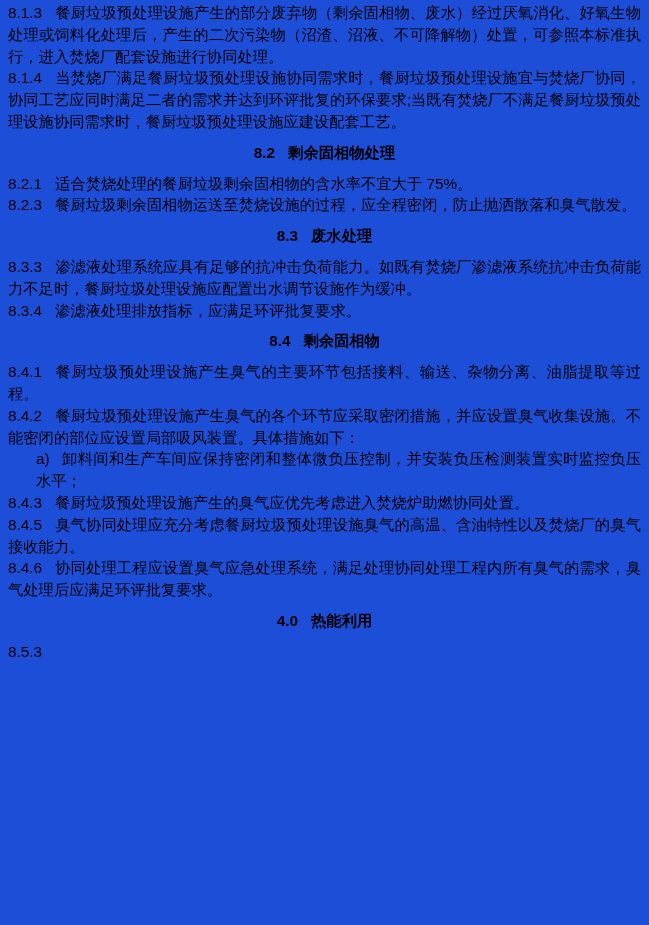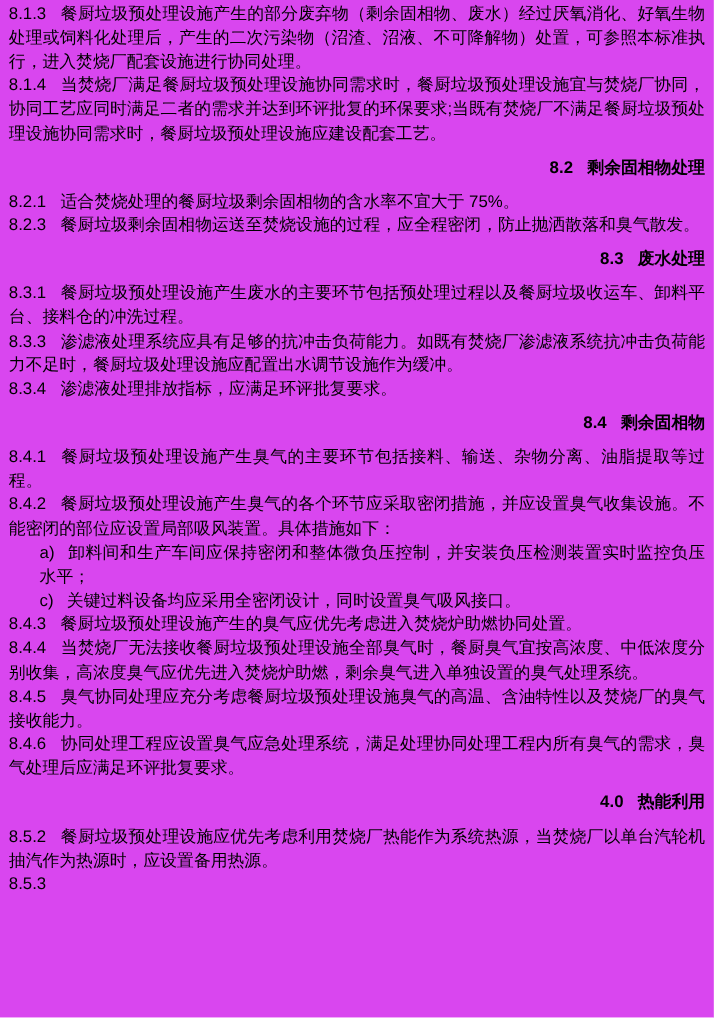--- a/index.html
+++ b/index.html
@@ -3,39 +3,39 @@
 <meta charset="utf-8">
 <style>
   html, body {
     margin: 0;
     padding: 0;
     background: #ffffff;
   }
   .page {
     width: 649px;
     height: 925px;
-    background: #d946ef;
+    background: #1d4ed8;
     color: #000000;
     overflow: hidden;
     box-sizing: border-box;
     padding: 2px 8px 0 8px;
     font-family: "Liberation Sans", "DejaVu Sans", sans-serif;
     font-size: 15.3px;
     line-height: 21.8px;
   }
   .block {
     margin: 0;
     padding: 0;
     text-align: justify;
     text-justify: inter-ideograph;
   }
   .block.heading {
     font-weight: bold;
     margin: 9px 0 9px 0;
-    text-align: right;
+    text-align: center;
   }
   .block.list-item {
     margin-left: 28px;
   }
   .num {
     display: inline-block;
     margin-right: 13px;
     white-space: nowrap;
   }
   .marker {
@@ -48,29 +48,25 @@
 <body>
 
 <div class="page">
   <div id="content">
       <p class="block clause"><span class="num">8.1.3</span><span class="txt">餐厨垃圾预处理设施产生的部分废弃物（剩余固相物、废水）经过厌氧消化、好氧生物处理或饲料化处理后，产生的二次污染物（沼渣、沼液、不可降解物）处置，可参照本标准执行，进入焚烧厂配套设施进行协同处理。</span></p>
       <p class="block clause"><span class="num">8.1.4</span><span class="txt">当焚烧厂满足餐厨垃圾预处理设施协同需求时，餐厨垃圾预处理设施宜与焚烧厂协同，协同工艺应同时满足二者的需求并达到环评批复的环保要求;当既有焚烧厂不满足餐厨垃圾预处理设施协同需求时，餐厨垃圾预处理设施应建设配套工艺。</span></p>
       <p class="block heading"><span class="num">8.2</span><span class="txt">剩余固相物处理</span></p>
       <p class="block clause"><span class="num">8.2.1</span><span class="txt">适合焚烧处理的餐厨垃圾剩余固相物的含水率不宜大于 75%。</span></p>
       <p class="block clause"><span class="num">8.2.3</span><span class="txt">餐厨垃圾剩余固相物运送至焚烧设施的过程，应全程密闭，防止抛洒散落和臭气散发。</span></p>
       <p class="block heading"><span class="num">8.3</span><span class="txt">废水处理</span></p>
-      <p class="block clause"><span class="num">8.3.1</span><span class="txt">餐厨垃圾预处理设施产生废水的主要环节包括预处理过程以及餐厨垃圾收运车、卸料平台、接料仓的冲洗过程。</span></p>
       <p class="block clause"><span class="num">8.3.3</span><span class="txt">渗滤液处理系统应具有足够的抗冲击负荷能力。如既有焚烧厂渗滤液系统抗冲击负荷能力不足时，餐厨垃圾处理设施应配置出水调节设施作为缓冲。</span></p>
       <p class="block clause"><span class="num">8.3.4</span><span class="txt">渗滤液处理排放指标，应满足环评批复要求。</span></p>
       <p class="block heading"><span class="num">8.4</span><span class="txt">剩余固相物</span></p>
       <p class="block clause"><span class="num">8.4.1</span><span class="txt">餐厨垃圾预处理设施产生臭气的主要环节包括接料、输送、杂物分离、油脂提取等过程。</span></p>
       <p class="block clause"><span class="num">8.4.2</span><span class="txt">餐厨垃圾预处理设施产生臭气的各个环节应采取密闭措施，并应设置臭气收集设施。不能密闭的部位应设置局部吸风装置。具体措施如下：</span></p>
       <p class="block list-item"><span class="marker">a)</span><span class="txt">卸料间和生产车间应保持密闭和整体微负压控制，并安装负压检测装置实时监控负压水平；</span></p>
-      <p class="block list-item"><span class="marker">c)</span><span class="txt">关键过料设备均应采用全密闭设计，同时设置臭气吸风接口。</span></p>
       <p class="block clause"><span class="num">8.4.3</span><span class="txt">餐厨垃圾预处理设施产生的臭气应优先考虑进入焚烧炉助燃协同处置。</span></p>
-      <p class="block clause"><span class="num">8.4.4</span><span class="txt">当焚烧厂无法接收餐厨垃圾预处理设施全部臭气时，餐厨臭气宜按高浓度、中低浓度分别收集，高浓度臭气应优先进入焚烧炉助燃，剩余臭气进入单独设置的臭气处理系统。</span></p>
       <p class="block clause"><span class="num">8.4.5</span><span class="txt">臭气协同处理应充分考虑餐厨垃圾预处理设施臭气的高温、含油特性以及焚烧厂的臭气接收能力。</span></p>
       <p class="block clause"><span class="num">8.4.6</span><span class="txt">协同处理工程应设置臭气应急处理系统，满足处理协同处理工程内所有臭气的需求，臭气处理后应满足环评批复要求。</span></p>
       <p class="block heading"><span class="num">4.0</span><span class="txt">热能利用</span></p>
-      <p class="block clause"><span class="num">8.5.2</span><span class="txt">餐厨垃圾预处理设施应优先考虑利用焚烧厂热能作为系统热源，当焚烧厂以单台汽轮机抽汽作为热源时，应设置备用热源。</span></p>
       <p class="block clause"><span class="num">8.5.3</span></p>
     </div>
 </div>
 
 </body></html>

